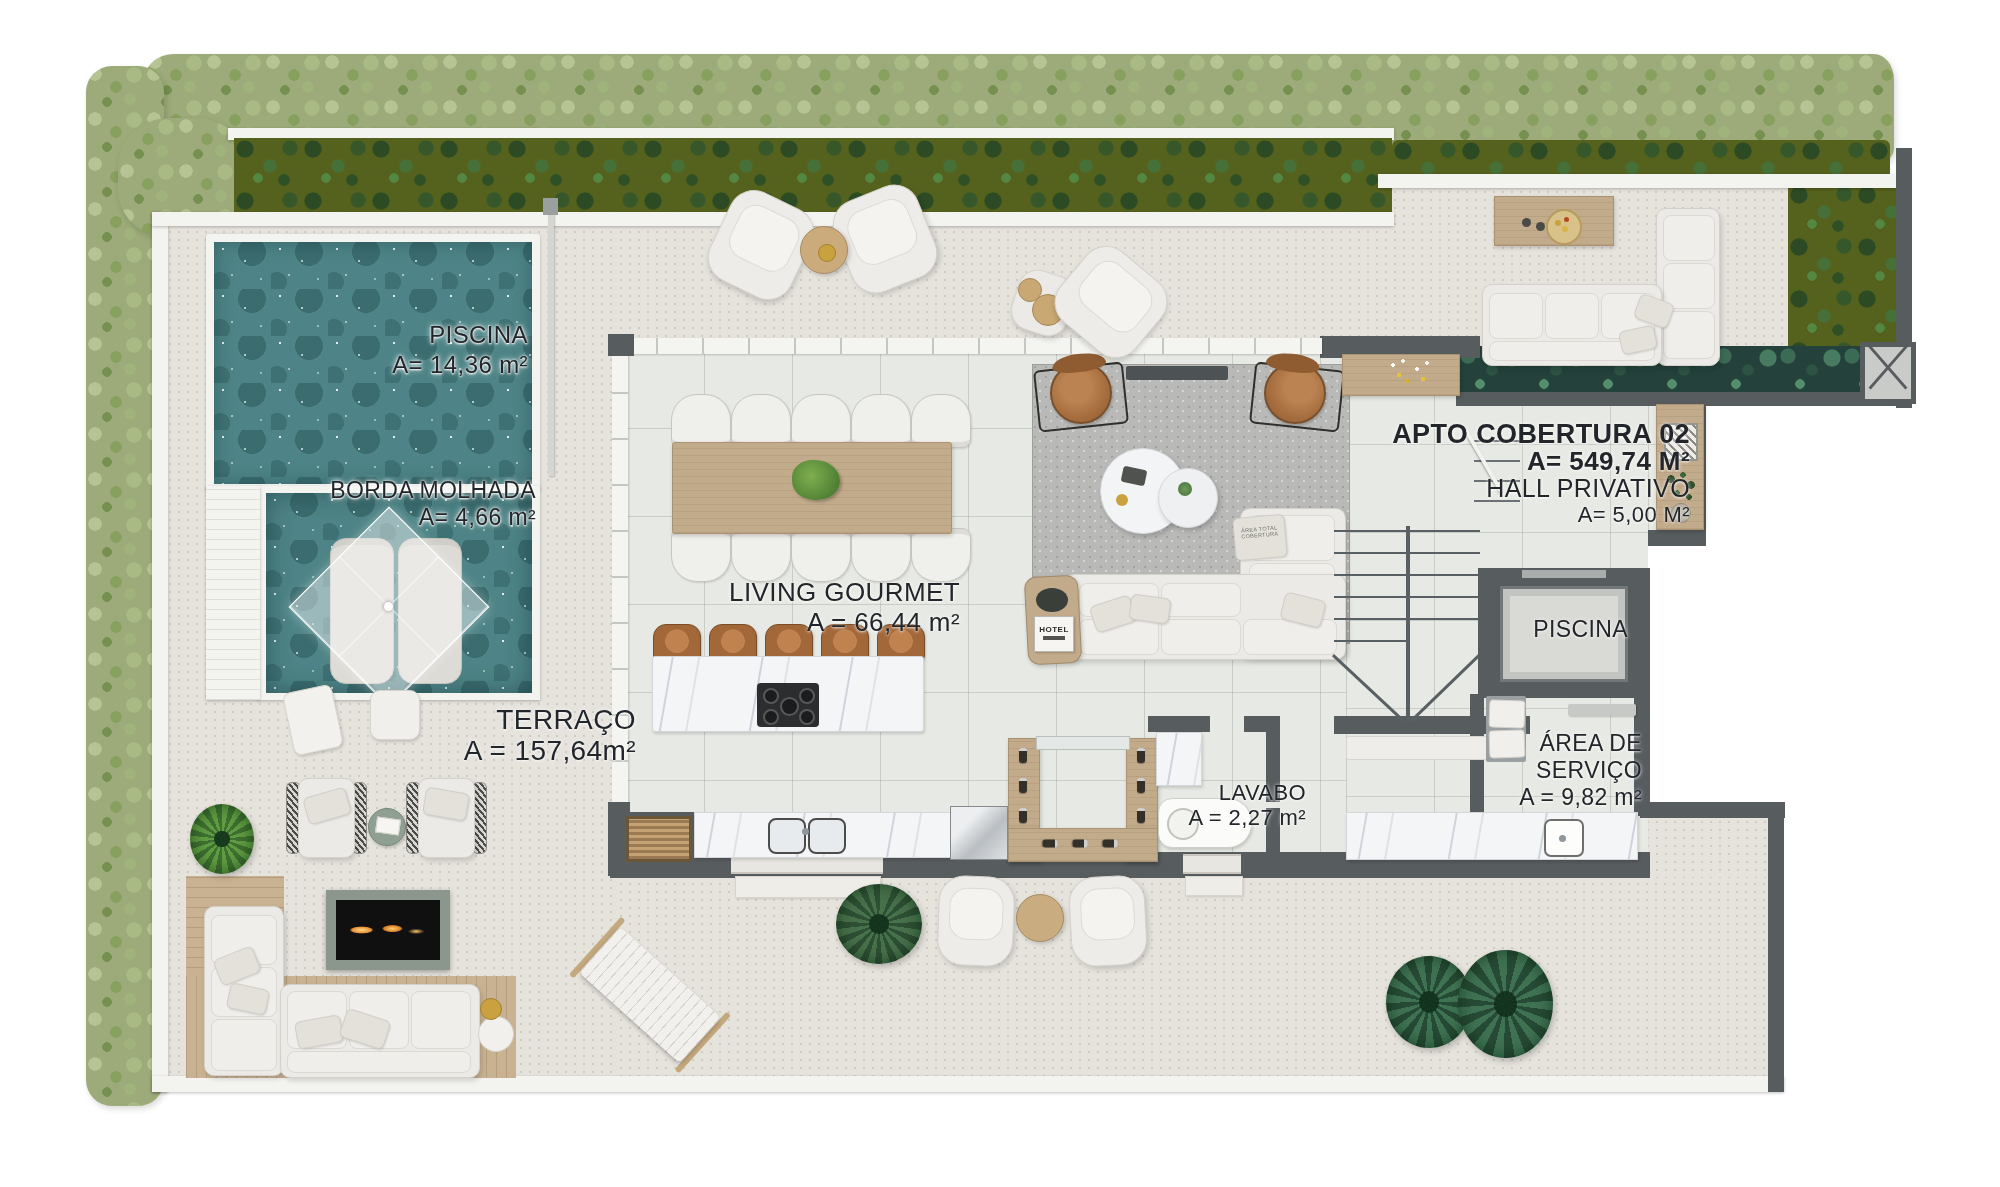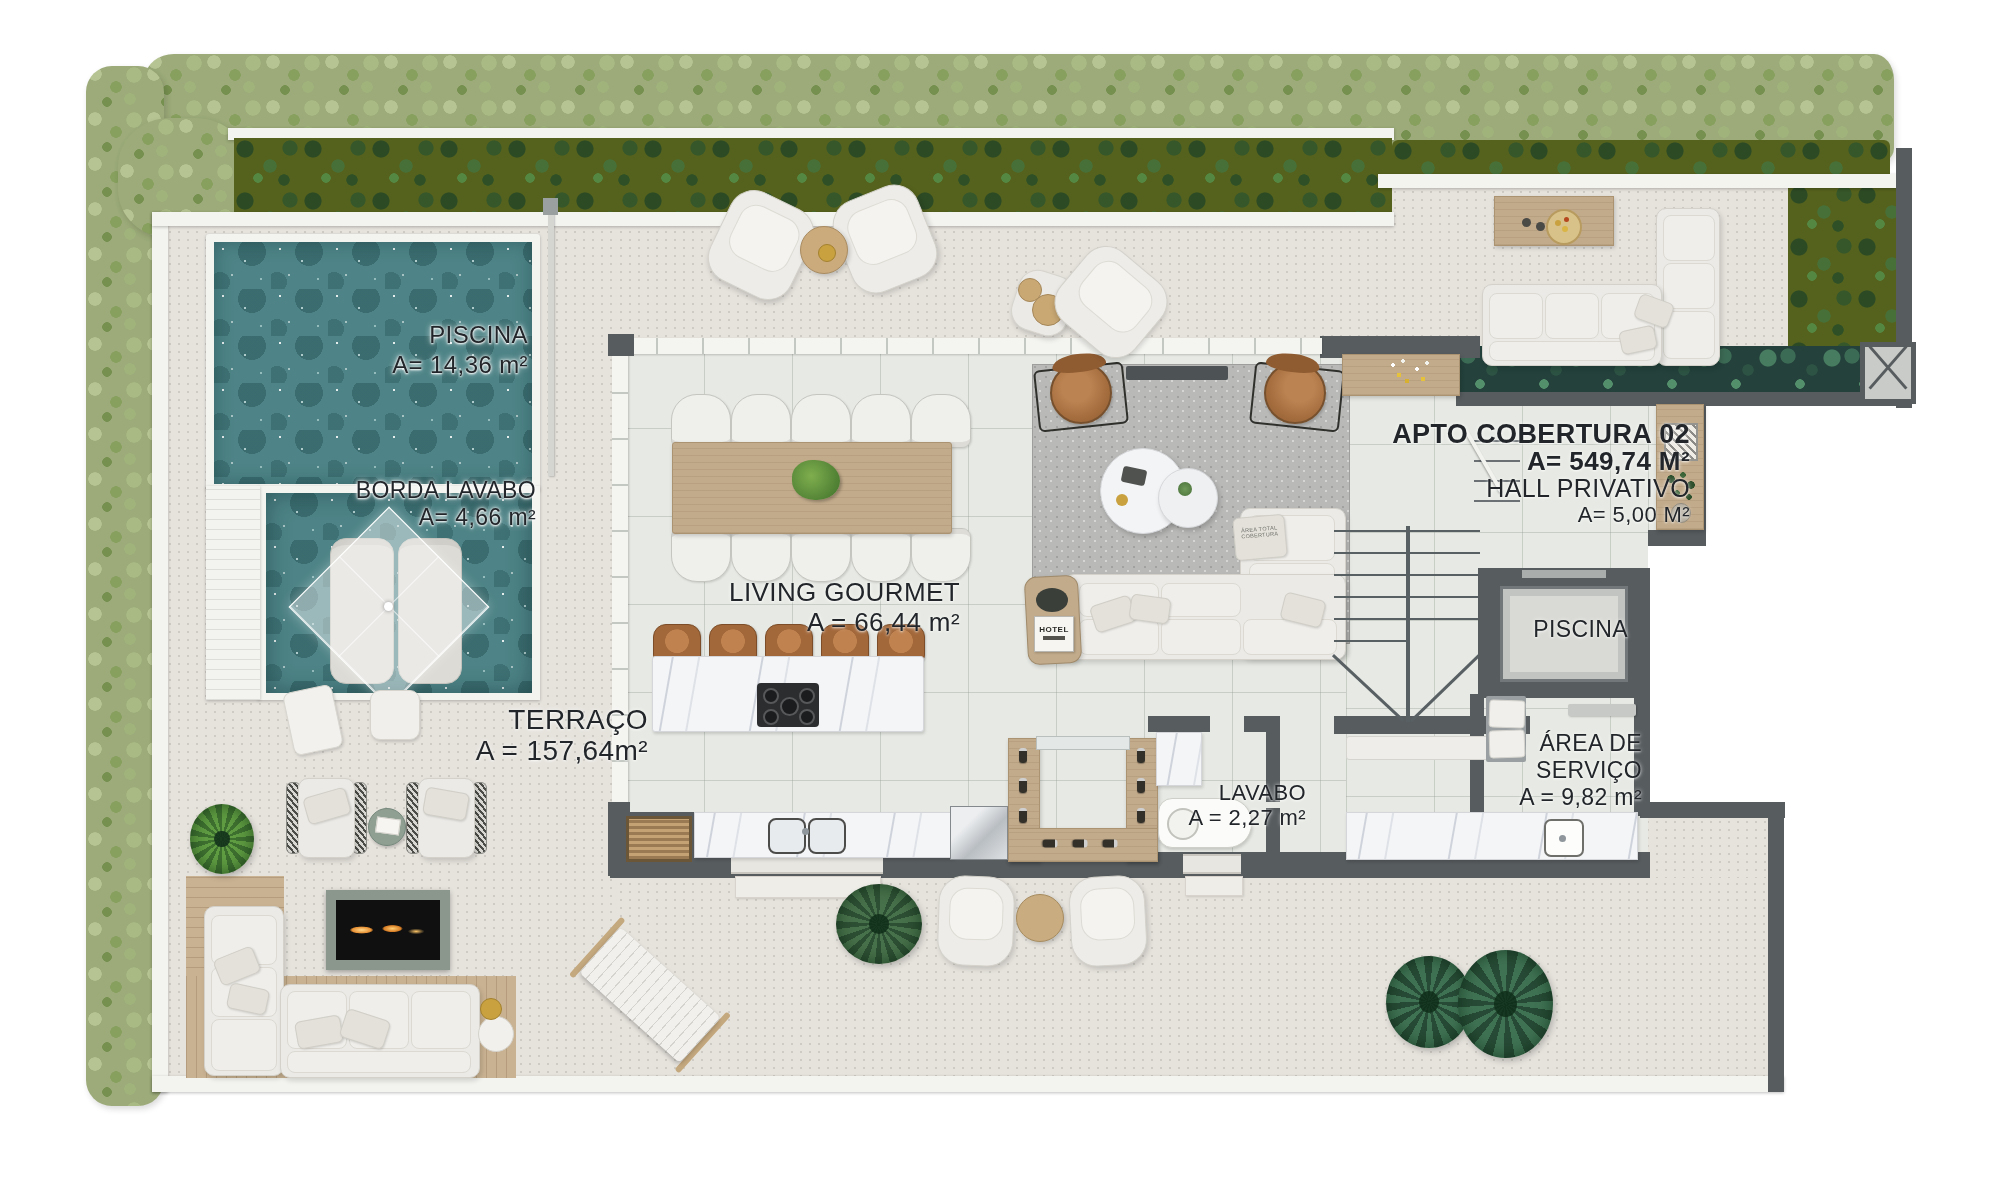--- a/index.html
+++ b/index.html
@@ -400,24 +400,24 @@
     </div>
   <div class="a circle z5" style="left:1016px;top:894px;width:46px;height:46px;background:#c9ac80;border:1px solid #a78c5f;box-shadow:2px 2px 4px rgba(0,0,0,.18);"></div>
   <div class="a palm z5" style="left:1386px;top:956px;width:86px;height:92px;background:repeating-conic-gradient(from 5deg,#3f7253 0 12deg,#264a35 12deg 24deg);"></div>
   <div class="a palm z5" style="left:1458px;top:950px;width:95px;height:108px;background:repeating-conic-gradient(from 14deg,#3f7253 0 12deg,#264a35 12deg 24deg);"></div>
 
   <div class="a lbl glow" style="left:218px;top:320px;width:310px;font-size:24px;line-height:30px;">
     <div>PISCINA</div>
     <div>A= 14,36 m²</div>
   </div>
   <div class="a lbl glow" style="left:262px;top:477px;width:274px;font-size:23px;line-height:27px;">
-    <div>BORDA LAVABO</div>
+    <div>BORDA MOLHADA</div>
     <div>A= 4,66 m²</div>
   </div>
-  <div class="a lbl" style="left:388px;top:704px;width:260px;font-size:28px;line-height:31px;">
+  <div class="a lbl" style="left:376px;top:704px;width:260px;font-size:28px;line-height:31px;">
     <div>TERRAÇO</div>
     <div>A = 157,64m²</div>
   </div>
   <div class="a lbl" style="left:650px;top:577px;width:310px;font-size:26px;line-height:30px;">
     <div>LIVING GOURMET</div>
     <div>A = 66,44 m²</div>
   </div>
   <div class="a lbl" style="left:1390px;top:420px;width:300px;">
     <div style="font-size:27px;font-weight:bold;line-height:28px;">APTO COBERTURA 02</div>
     <div style="font-size:26px;font-weight:bold;line-height:27px;">A= 549,74 M²</div>

